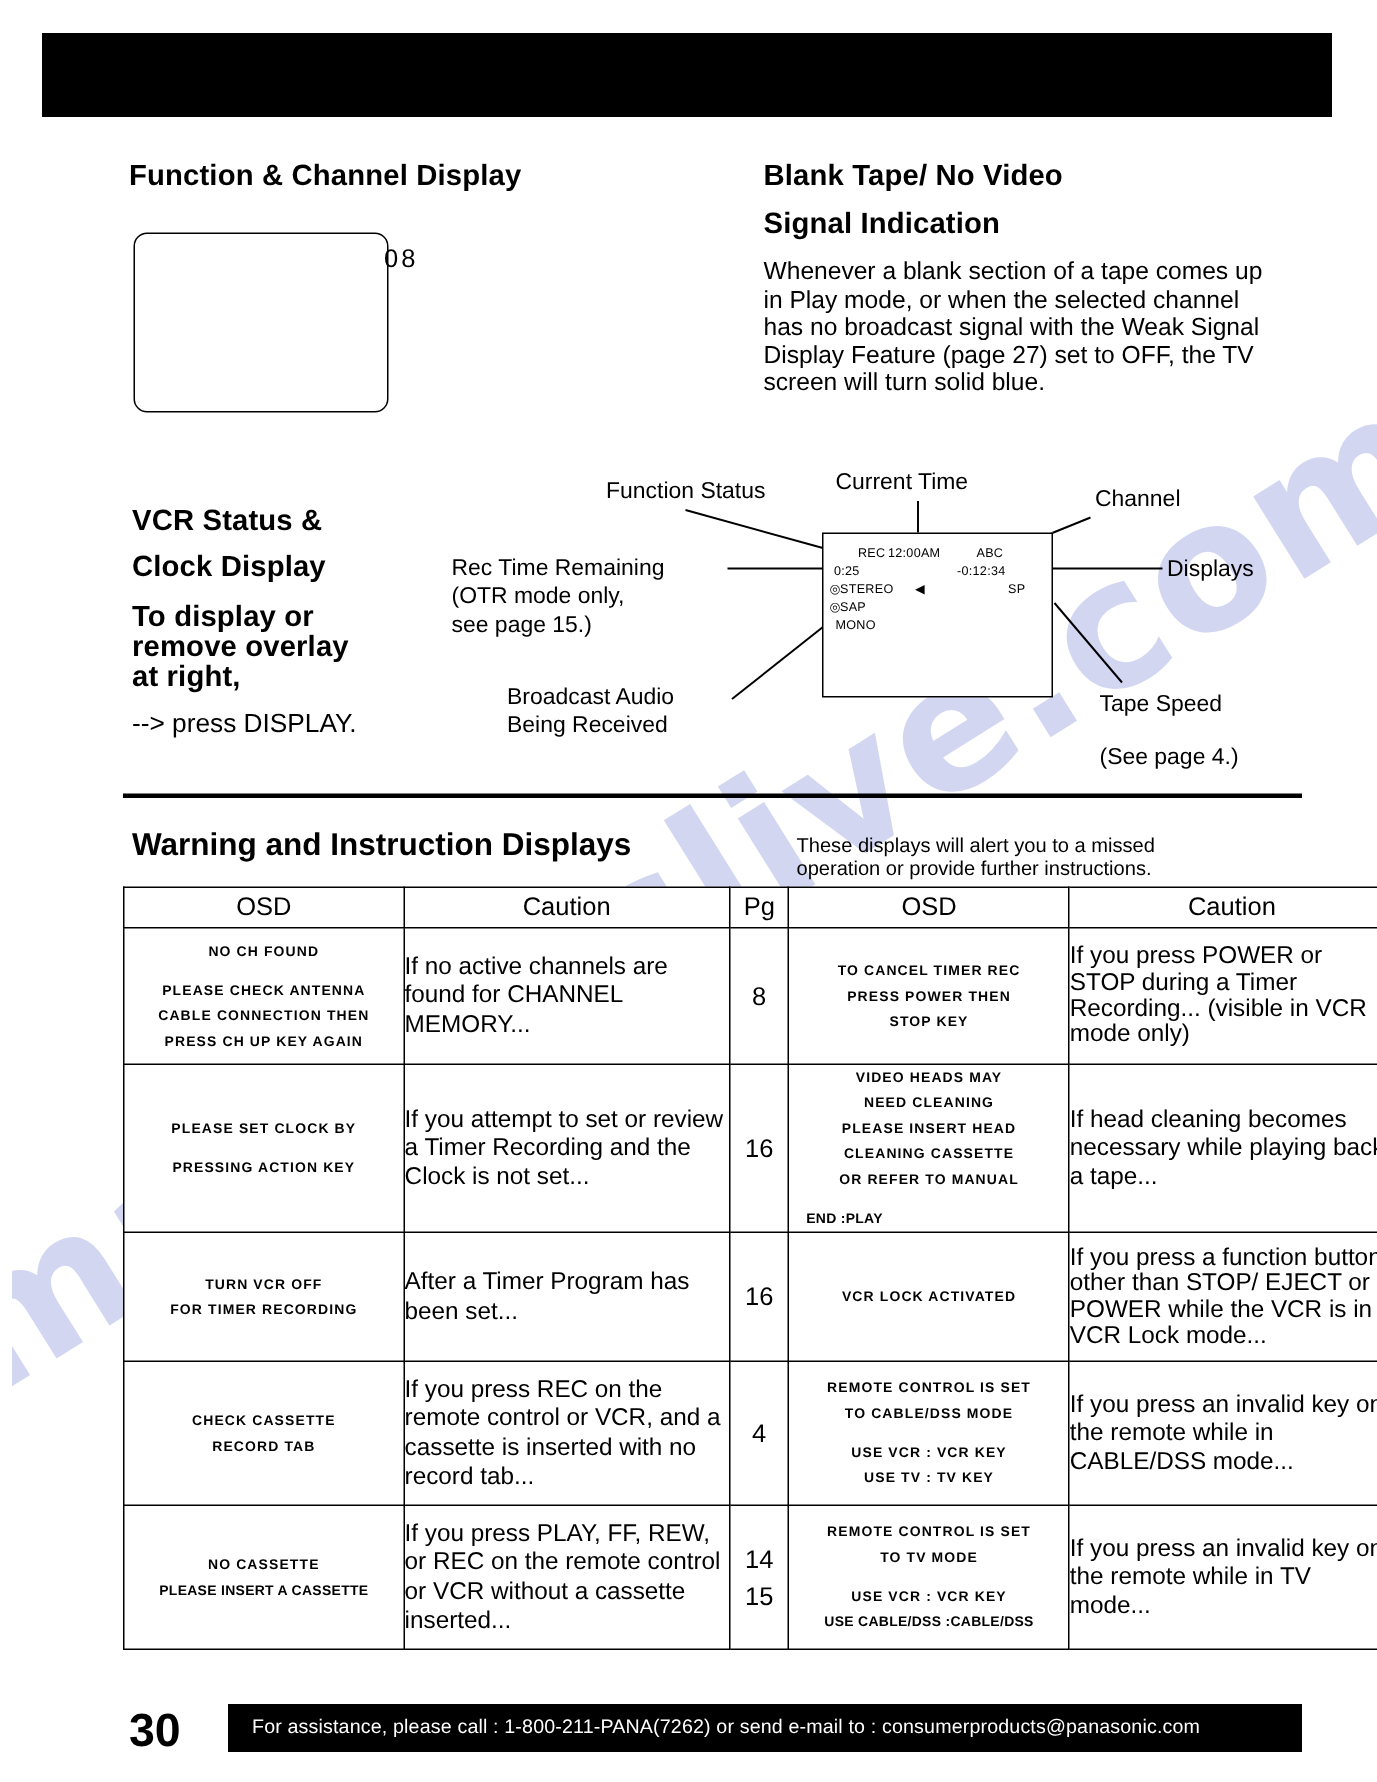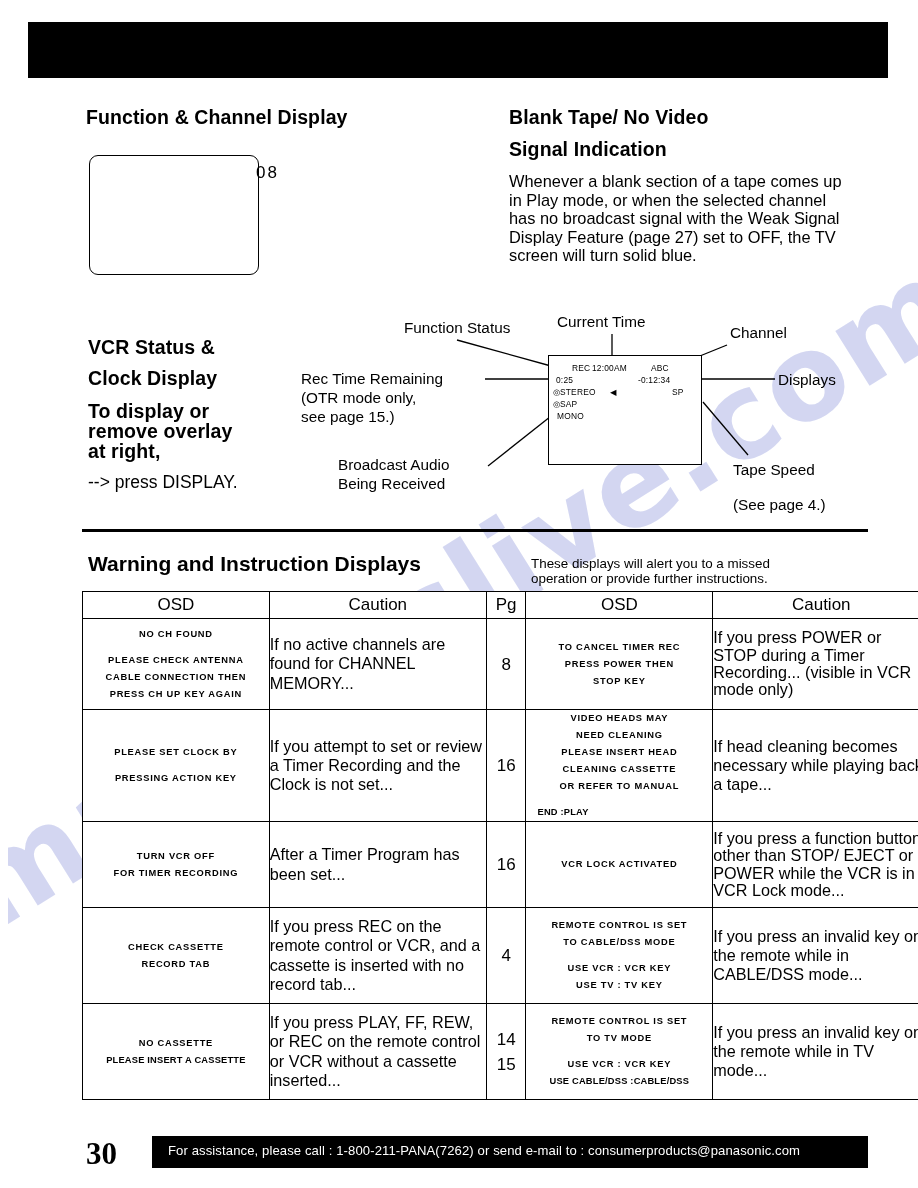--- a/index.html
+++ b/index.html
@@ -194,21 +194,21 @@
   
   td.mid-sep, th.mid-sep { border-left-width: 3px; }
 
   
   .page-num {
     position: absolute;
     left: 86px;
     top: 1136px;
     font-size: 31px;
     font-weight: bold;
-    font-family: Liberation Serif, serif;
+    font-family: Liberation Sans, sans-serif;
     z-index: 3;
   }
   .footer-bar {
     position: absolute;
     left: 152px;
     top: 1136px;
     width: 716px;
     height: 32px;
     background: #000;
     z-index: 3;

